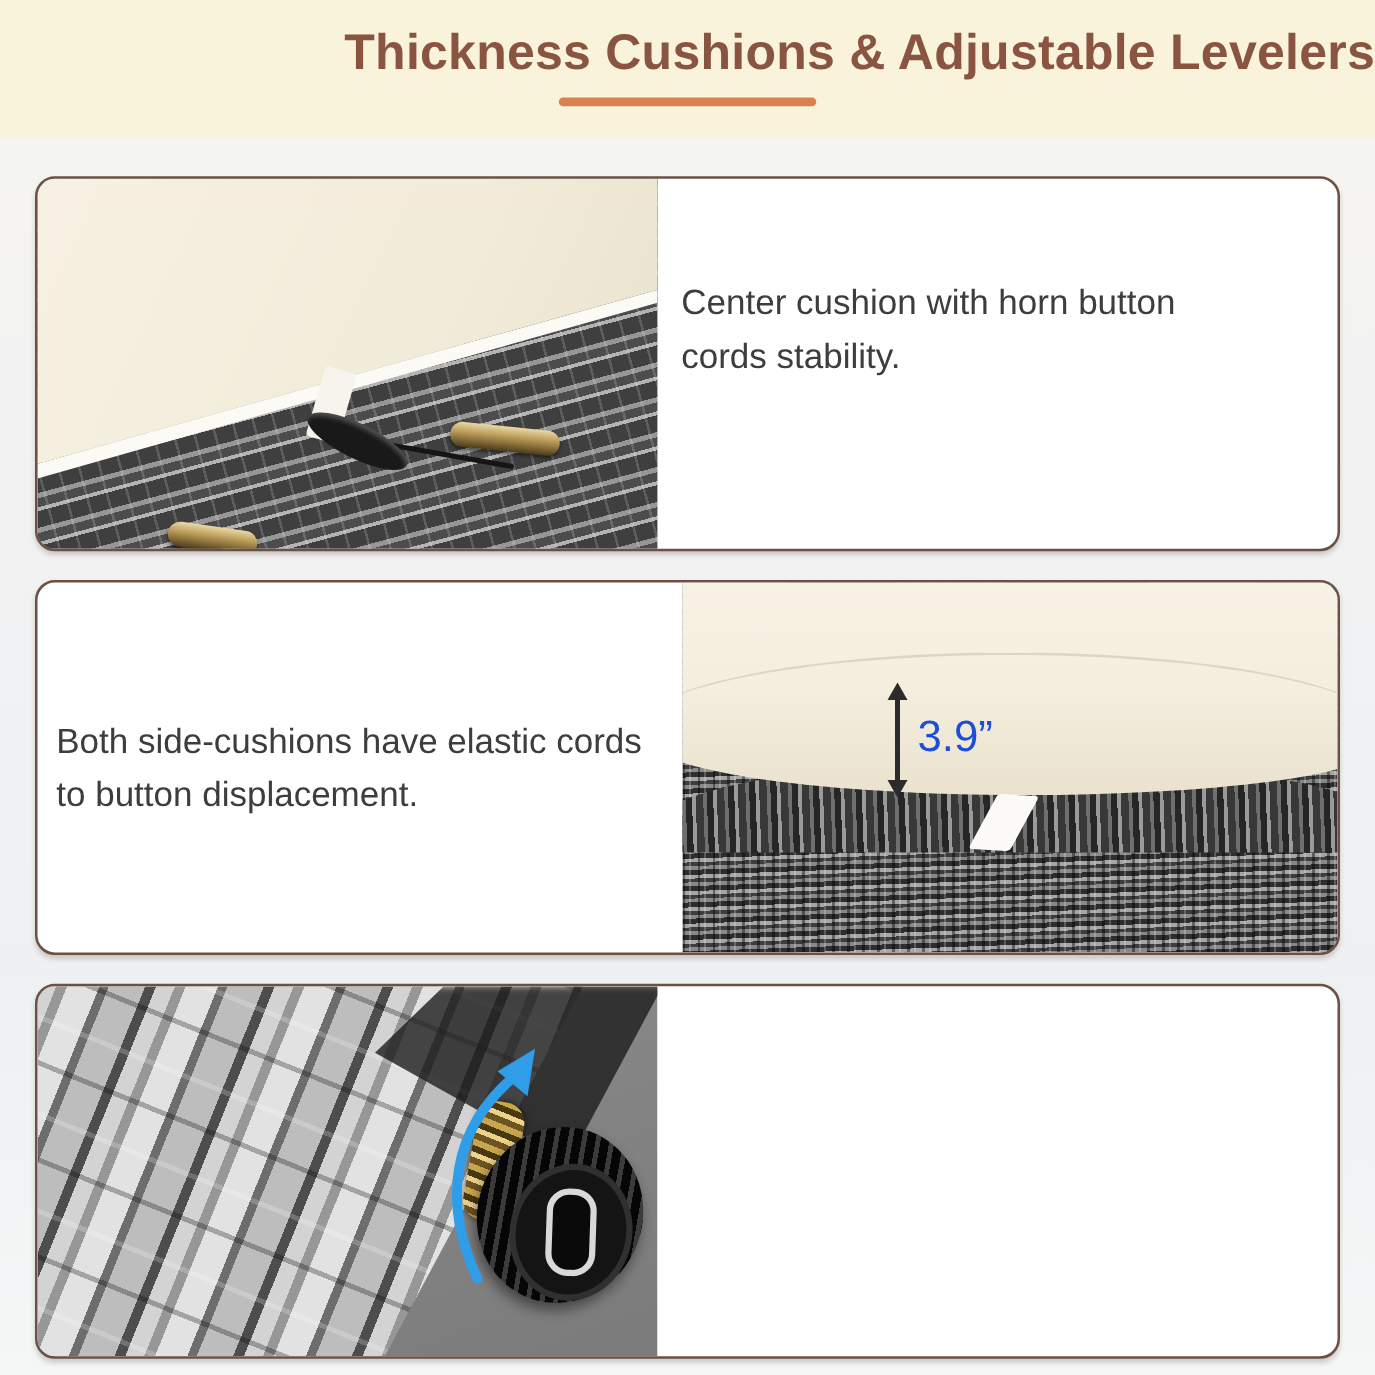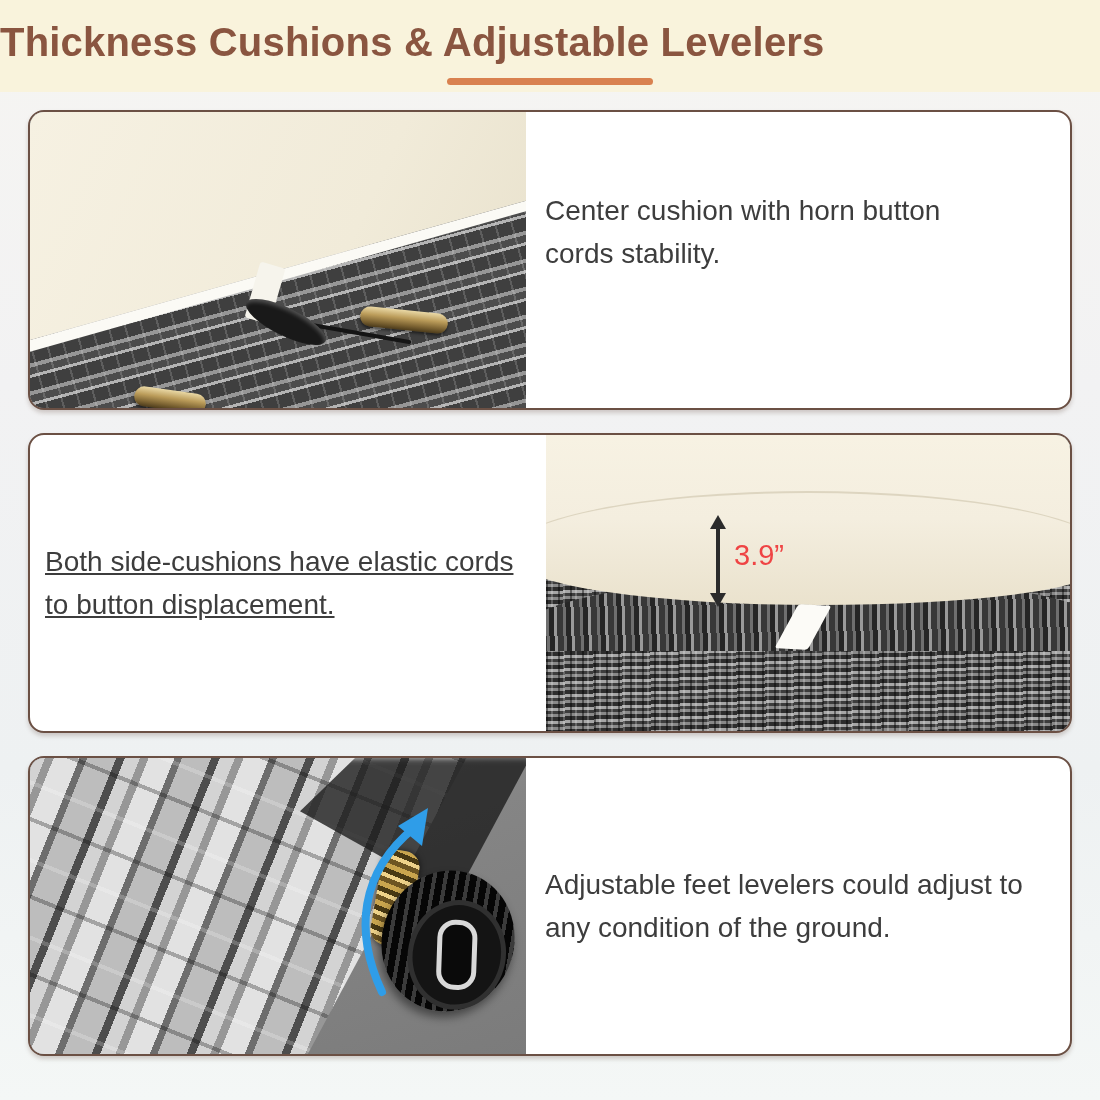--- a/index.html
+++ b/index.html
@@ -2,45 +2,45 @@
 <html style="--band_bg: #f9f3dc; --title_text: #8a5540; --accent: #d9814f; --panel_border: #6b5044; --caption_text: #3d3d3d; --arrow_blue: #2f9de8;"><head>
 <meta charset="utf-8">
 <style>
   html,body{margin:0;padding:0;}
   body{
     width:1100px;height:1100px;overflow:hidden;
     font-family:"Liberation Sans","DejaVu Sans",sans-serif;
     background:linear-gradient(180deg,#f6f5f2 0%,#f2f2f3 35%,#eef1f2 70%,#f4f7f6 100%);
   }
   .title-band{
-    height:92px;background:var(--band_bg,#f9f3dc);text-align:left;
+    height:111px;background:var(--band_bg,#f9f3dc);text-align:right;
   }
   .page-title{
     margin:0;padding-top:20px;font-size:40px;font-weight:bold;
     color:var(--title_text,#8a5540);letter-spacing:.2px;
   }
   .title-underline{
     width:206px;height:7px;border-radius:4px;margin:13px auto 0;
     background:var(--accent,#d9814f);
   }
-  .panels{padding:18px 28px 0;display:flex;flex-direction:column;gap:23px;}
+  .panels{padding:30px 28px 0;display:flex;flex-direction:column;gap:23px;}
   .panel{
     box-sizing:border-box;height:300px;border:2px solid var(--panel_border,#6b5044);
     border-radius:16px;background:#ffffff;display:flex;overflow:hidden;
     box-shadow:0 3px 4px rgba(110,90,80,.28);
   }
   .photo{position:relative;flex:none;overflow:hidden;}
   .photo-left{width:496px;}
   .photo-right{width:524px;order:2;}
   .caption{
     flex:1;display:flex;flex-direction:column;justify-content:center;
     font-size:28px;line-height:43px;color:var(--caption_text,#3d3d3d);
   }
   .caption-right{padding:0 14px 0 19px;}
-  .caption-left{padding:0 10px 0 15px;text-decoration:underline;}
+  .caption-left{padding:0 10px 0 15px;}
   .caption-up{transform:translateY(-28px);}
   .abs{position:absolute;}
 
   
   .p1-wicker{
     inset:0;background-color:#5c5c5c;
     background-image:
       repeating-linear-gradient(75deg,rgba(255,255,255,.16) 0 2px,transparent 2px 16px),
       repeating-linear-gradient(165deg,#969696 0 4px,#4c4c4c 4px 11px,#b3b3b3 11px 14px,#3f3f3f 14px 27px);
   }
@@ -82,21 +82,21 @@
     border-radius:0 0 48% 52%/0 0 36px 44px;
   }
   .p2-seam{
     position:absolute;left:-12px;top:78px;width:600px;height:130px;
     border-radius:50%/62px;border-top:2px solid #ddd5c0;
   }
   .p2-strap{left:240px;top:170px;width:34px;height:44px;background:#fcfbf7;
     transform:skewX(-26deg) rotate(3deg);border-radius:3px;}
   .measure-arrow{left:160px;top:80px;}
   .measure-label{
-    left:188px;top:106px;font-size:29px;font-weight:500;color:#ef4444;line-height:1;
+    left:188px;top:106px;font-size:35px;font-weight:500;color:#1d4ed8;line-height:1;
   }
 
   
   .p3-ground{
     inset:0;background:linear-gradient(160deg,#9a9a9a 0%,#858585 45%,#7b7b7b 100%);
   }
   .p3-weave{
     inset:0;
     background-color:#8c8c8c;
     background-image:
@@ -188,20 +188,16 @@
         <div class="abs p3-foot">
           <div class="p3-foot-face">
             <div class="p3-foot-slot"></div>
           </div>
         </div>
         <svg class="abs rotate-arrow" width="112" height="200" viewBox="0 0 112 200">
           <path d="M30,192 C2,132 8,72 62,28" fill="none" stroke="#2f9de8" stroke-width="8" stroke-linecap="round"></path>
           <polygon points="76,8 46,26 70,46" fill="#2f9de8"></polygon>
         </svg>
       </div>
-      <div class="caption caption-right">
-        <div class="cap-line">Adjustable feet levelers could adjust to</div>
-        <div class="cap-line">any condition of the ground.</div>
-      </div>
     </section>
 
   </main>
 </div>
 
 </body></html>

